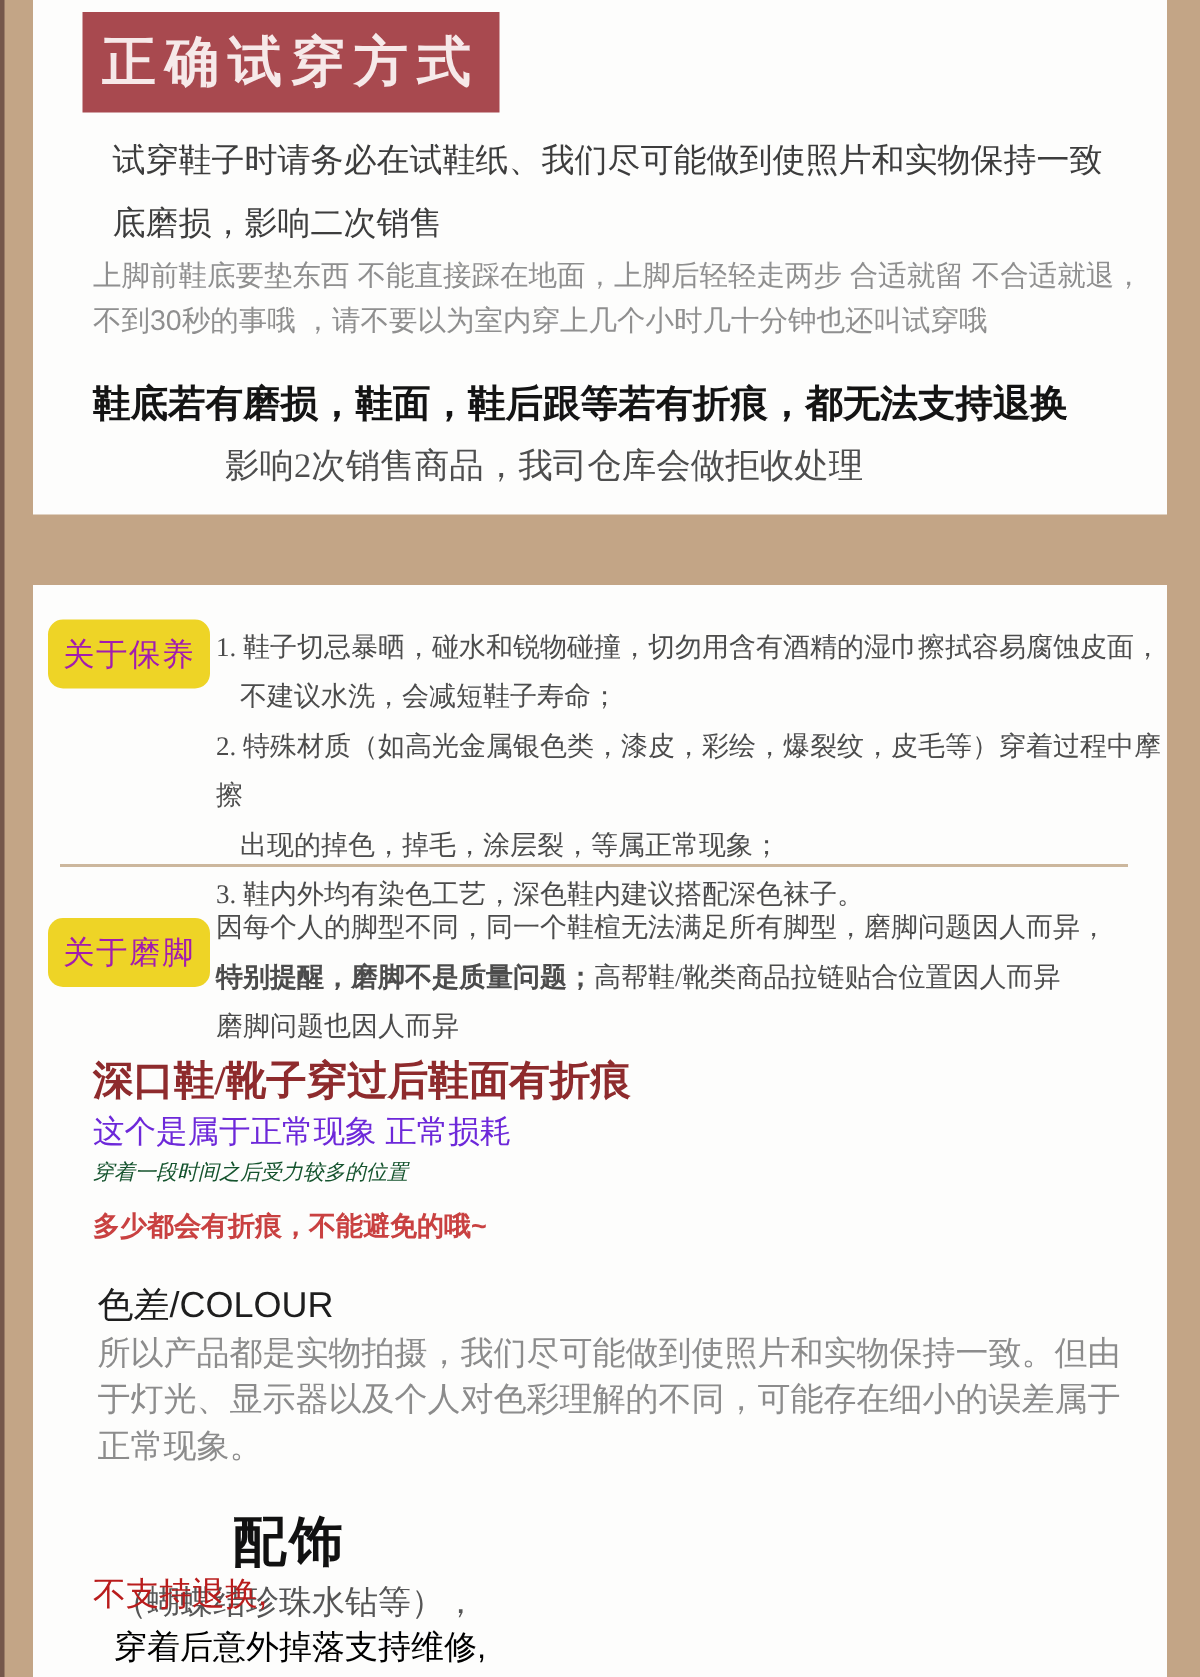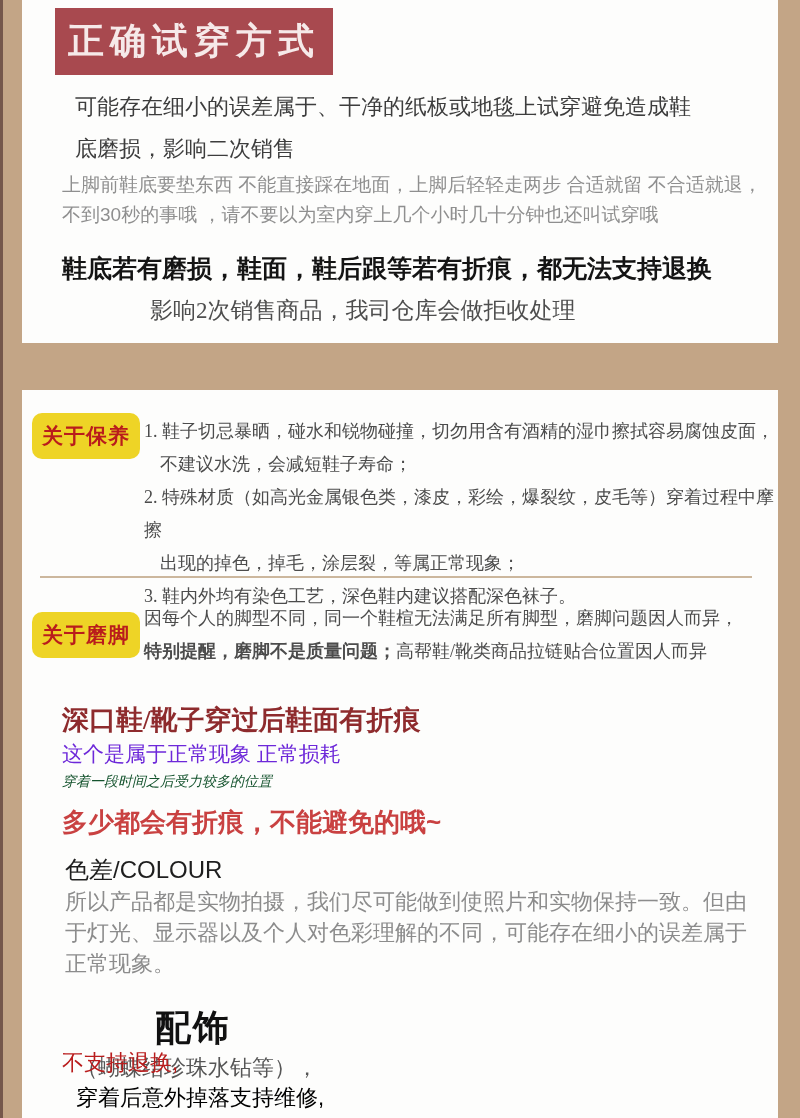--- a/index.html
+++ b/index.html
@@ -17,55 +17,55 @@
   .title-block span{color:#f6e9e9;font-size:36px;font-weight:bold;letter-spacing:6px;margin-top:36px;}
   .intro{position:absolute;left:53px;top:86px;font-size:22px;line-height:42px;color:#3d3d3d;}
   .note{position:absolute;left:40px;top:170px;font-size:19px;line-height:30px;color:#8f8f8f;}
   .warning{position:absolute;left:40px;top:252px;font-size:25px;font-weight:bold;color:#141414;
       font-family:"Liberation Serif","DejaVu Serif",serif;}
   .warning-sub{position:absolute;left:128px;top:295px;font-size:23px;color:#4e4e4e;
       font-family:"Liberation Serif","DejaVu Serif",serif;}
 
   
   .badge{position:absolute;left:10px;background:#eed426;border-radius:10px;
-      padding:9px 10px;font-size:21px;font-weight:bold;color:#b91c1c;letter-spacing:1px;}
+      padding:9px 10px;font-size:21px;font-weight:normal;color:#a21caf;letter-spacing:1px;}
   .badge-care{top:23px;}
   .badge-rub{top:222px;}
   .serif-list{position:absolute;left:122px;font-size:18px;line-height:33px;color:#4c4c4c;
       font-family:"Liberation Serif","DejaVu Serif",serif;}
   .care-list{top:25px;}
   .rub-list{top:212px;}
   .serif-list .indent{padding-left:16px;}
   .serif-list .b{font-weight:bold;}
   .divider{position:absolute;left:18px;top:186px;width:712px;height:2px;background:#ccb79d;}
   .crease-title{position:absolute;left:40px;top:312px;font-size:27px;font-weight:bold;color:#8e2b2d;
       font-family:"Liberation Serif","DejaVu Serif",serif;}
   .crease-l1{position:absolute;left:40px;top:350px;font-size:21px;color:#6d28d9;}
   .crease-l2{position:absolute;left:40px;top:383px;font-size:14px;color:#14532d;font-style:italic;}
-  .crease-red{position:absolute;left:40px;top:415px;font-size:26px;font-weight:bold;color:#c94141;}
+  .crease-red{position:absolute;left:40px;top:415px;font-size:18px;font-weight:bold;color:#c94141;}
   .colour-title{position:absolute;left:43px;top:464px;font-size:24px;color:#1e1e1e;}
   .colour-para{position:absolute;left:43px;top:496px;font-size:22px;line-height:31px;color:#8c8c8c;}
   .acc-row{position:absolute;left:40px;top:614px;display:flex;align-items:center;flex-direction:column;}
   .acc-title{font-size:36px;font-weight:bold;color:#111;letter-spacing:2px;}
   .acc-paren{font-size:22px;color:#565656;margin-left:8px;}
   .acc-rest{font-size:22px;color:#000000;margin-left:14px;}
   .acc-line2{position:absolute;left:40px;top:658px;font-size:22px;color:#b91c1c;}
 </style>
 </head>
 <body>
 
 <div class="page">
   <div class="edge-strip"></div>
 
   <div class="panel panel-1">
     <div class="title-block">
       <span>正确试穿方式</span>
     </div>
     <div class="intro">
-      <div>可能存在细小的误差属于、干净的纸板或地毯上试穿避免造成鞋</div>
+      <div>试穿鞋子时请务必在试鞋纸、我们尽可能做到使照片和实物保持一致</div>
       <div>底磨损，影响二次销售</div>
     </div>
     <div class="note">
       <div>上脚前鞋底要垫东西 不能直接踩在地面，上脚后轻轻走两步 合适就留 不合适就退，</div>
       <div>不到30秒的事哦 ，请不要以为室内穿上几个小时几十分钟也还叫试穿哦</div>
     </div>
     <div class="warning">鞋底若有磨损，鞋面，鞋后跟等若有折痕，都无法支持退换</div>
     <div class="warning-sub">影响2次销售商品，我司仓库会做拒收处理</div>
   </div>
 
@@ -81,20 +81,21 @@
     </div>
 
     <div class="divider"></div>
 
     <div class="badge badge-rub">关于磨脚</div>
     <div class="serif-list rub-list">
       <div>因每个人的脚型不同，同一个鞋楦无法满足所有脚型，磨脚问题因人而异，</div>
       <div>
         <span class="b">特别提醒，磨脚不是质量问题；</span><span>高帮鞋/靴类商品拉链贴合位置因人而异</span>
       </div>
+      <div>磨脚问题也因人而异</div>
     </div>
 
     <div class="crease-title">深口鞋/靴子穿过后鞋面有折痕</div>
     <div class="crease-l1">这个是属于正常现象 正常损耗</div>
     <div class="crease-l2">穿着一段时间之后受力较多的位置</div>
     <div class="crease-red">多少都会有折痕，不能避免的哦~</div>
 
     <div class="colour-title">色差/COLOUR</div>
     <div class="colour-para">
       <div>所以产品都是实物拍摄，我们尽可能做到使照片和实物保持一致。但由</div>

